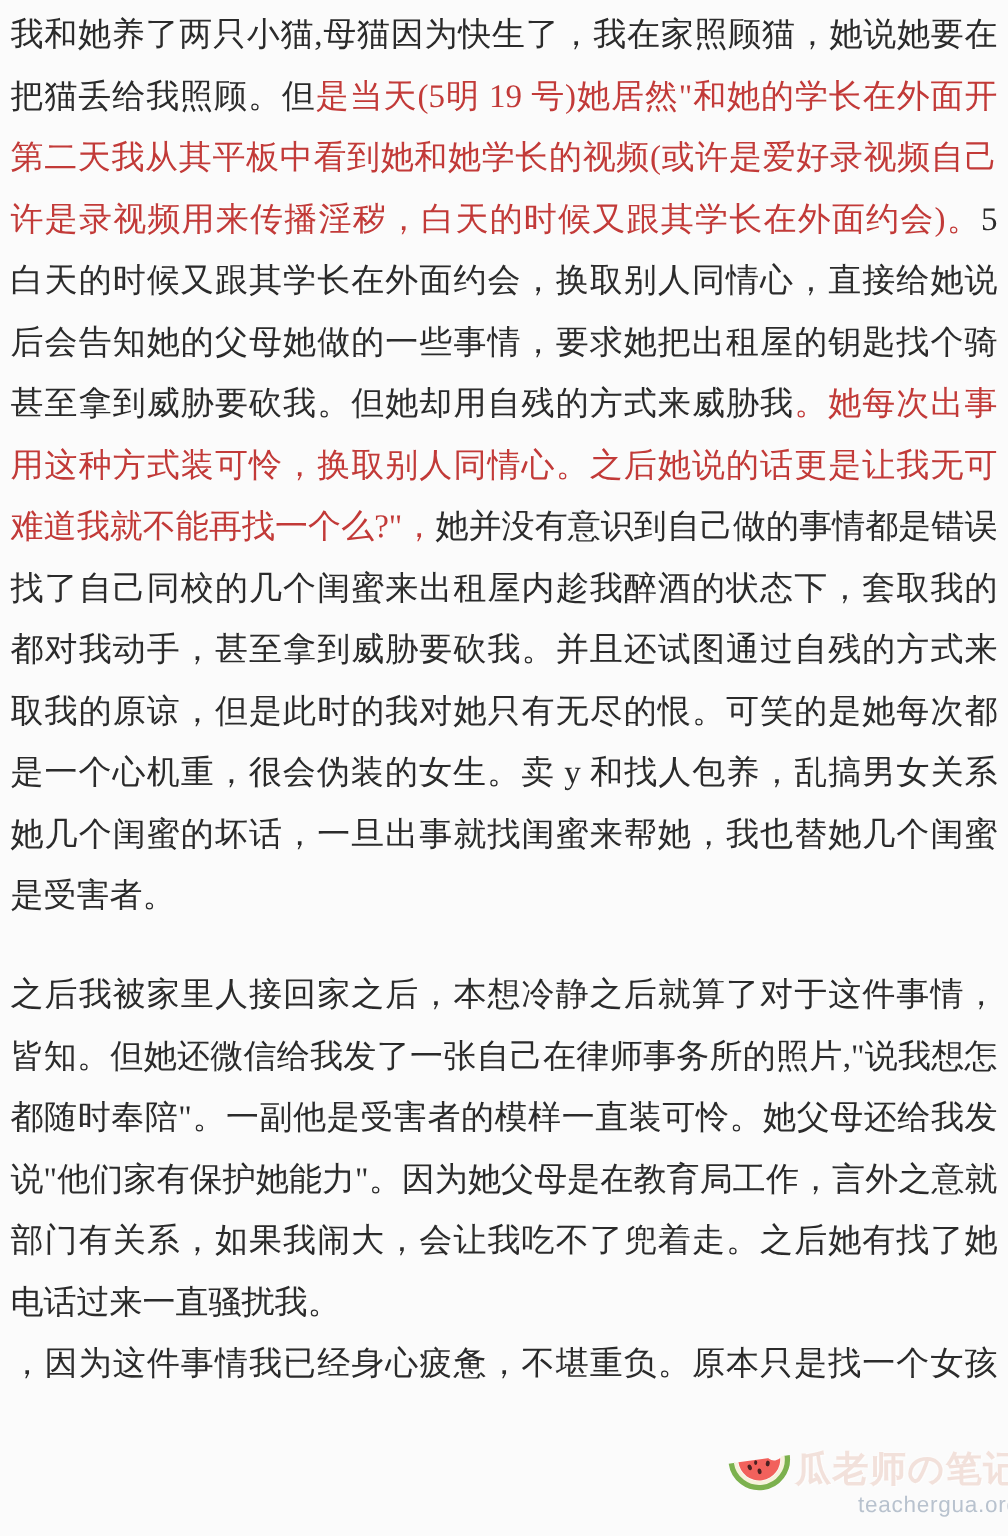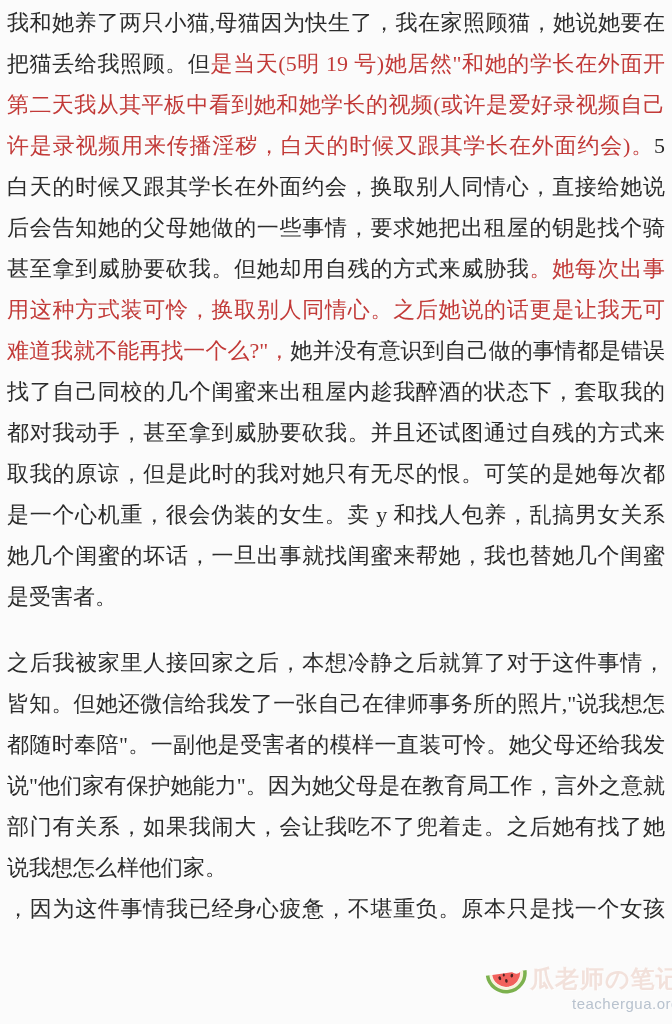--- a/index.html
+++ b/index.html
@@ -64,21 +64,21 @@
       <div class="line"><span>是一个心机重，很会伪装的女生。卖 y 和找人包养，乱搞男女关系被其说成自己</span></div>
       <div class="line"><span>她几个闺蜜的坏话，一旦出事就找闺蜜来帮她，我也替她几个闺蜜不值。她真的</span></div>
       <div class="line last"><span>是受害者。</span></div>
     </div>
     <div class="para" style="margin-top: 25px;">
       <div class="line"><span>之后我被家里人接回家之后，本想冷静之后就算了对于这件事情，不想搞得人尽</span></div>
       <div class="line"><span>皆知。但她还微信给我发了一张自己在律师事务所的照片,"说我想怎么样他们家</span></div>
       <div class="line"><span>都随时奉陪"。一副他是受害者的模样一直装可怜。她父母还给我发了一个短信</span></div>
       <div class="line"><span>说"他们家有保护她能力"。因为她父母是在教育局工作，言外之意就是在相关</span></div>
       <div class="line"><span>部门有关系，如果我闹大，会让我吃不了兜着走。之后她有找了她的几个朋友打</span></div>
-      <div class="line last"><span>说我想怎么样他们家。</span></div>
+      <div class="line last"><span>电话过来一直骚扰我。</span></div>
     </div>
     <div class="para" style="margin-top: 0px;">
       <div class="line"><span>，因为这件事情我已经身心疲惫，不堪重负。原本只是找一个女孩子结婚，没有</span></div>
     </div>
   </div>
 
 <div class="watermark">
   <div class="wm-row">
     <svg class="wm-icon" viewBox="0 0 48 48" aria-hidden="true">
       <path d="M3 17 A21 21 0 0 0 45 17" fill="none" stroke="#7cb14e" stroke-width="5"></path>

